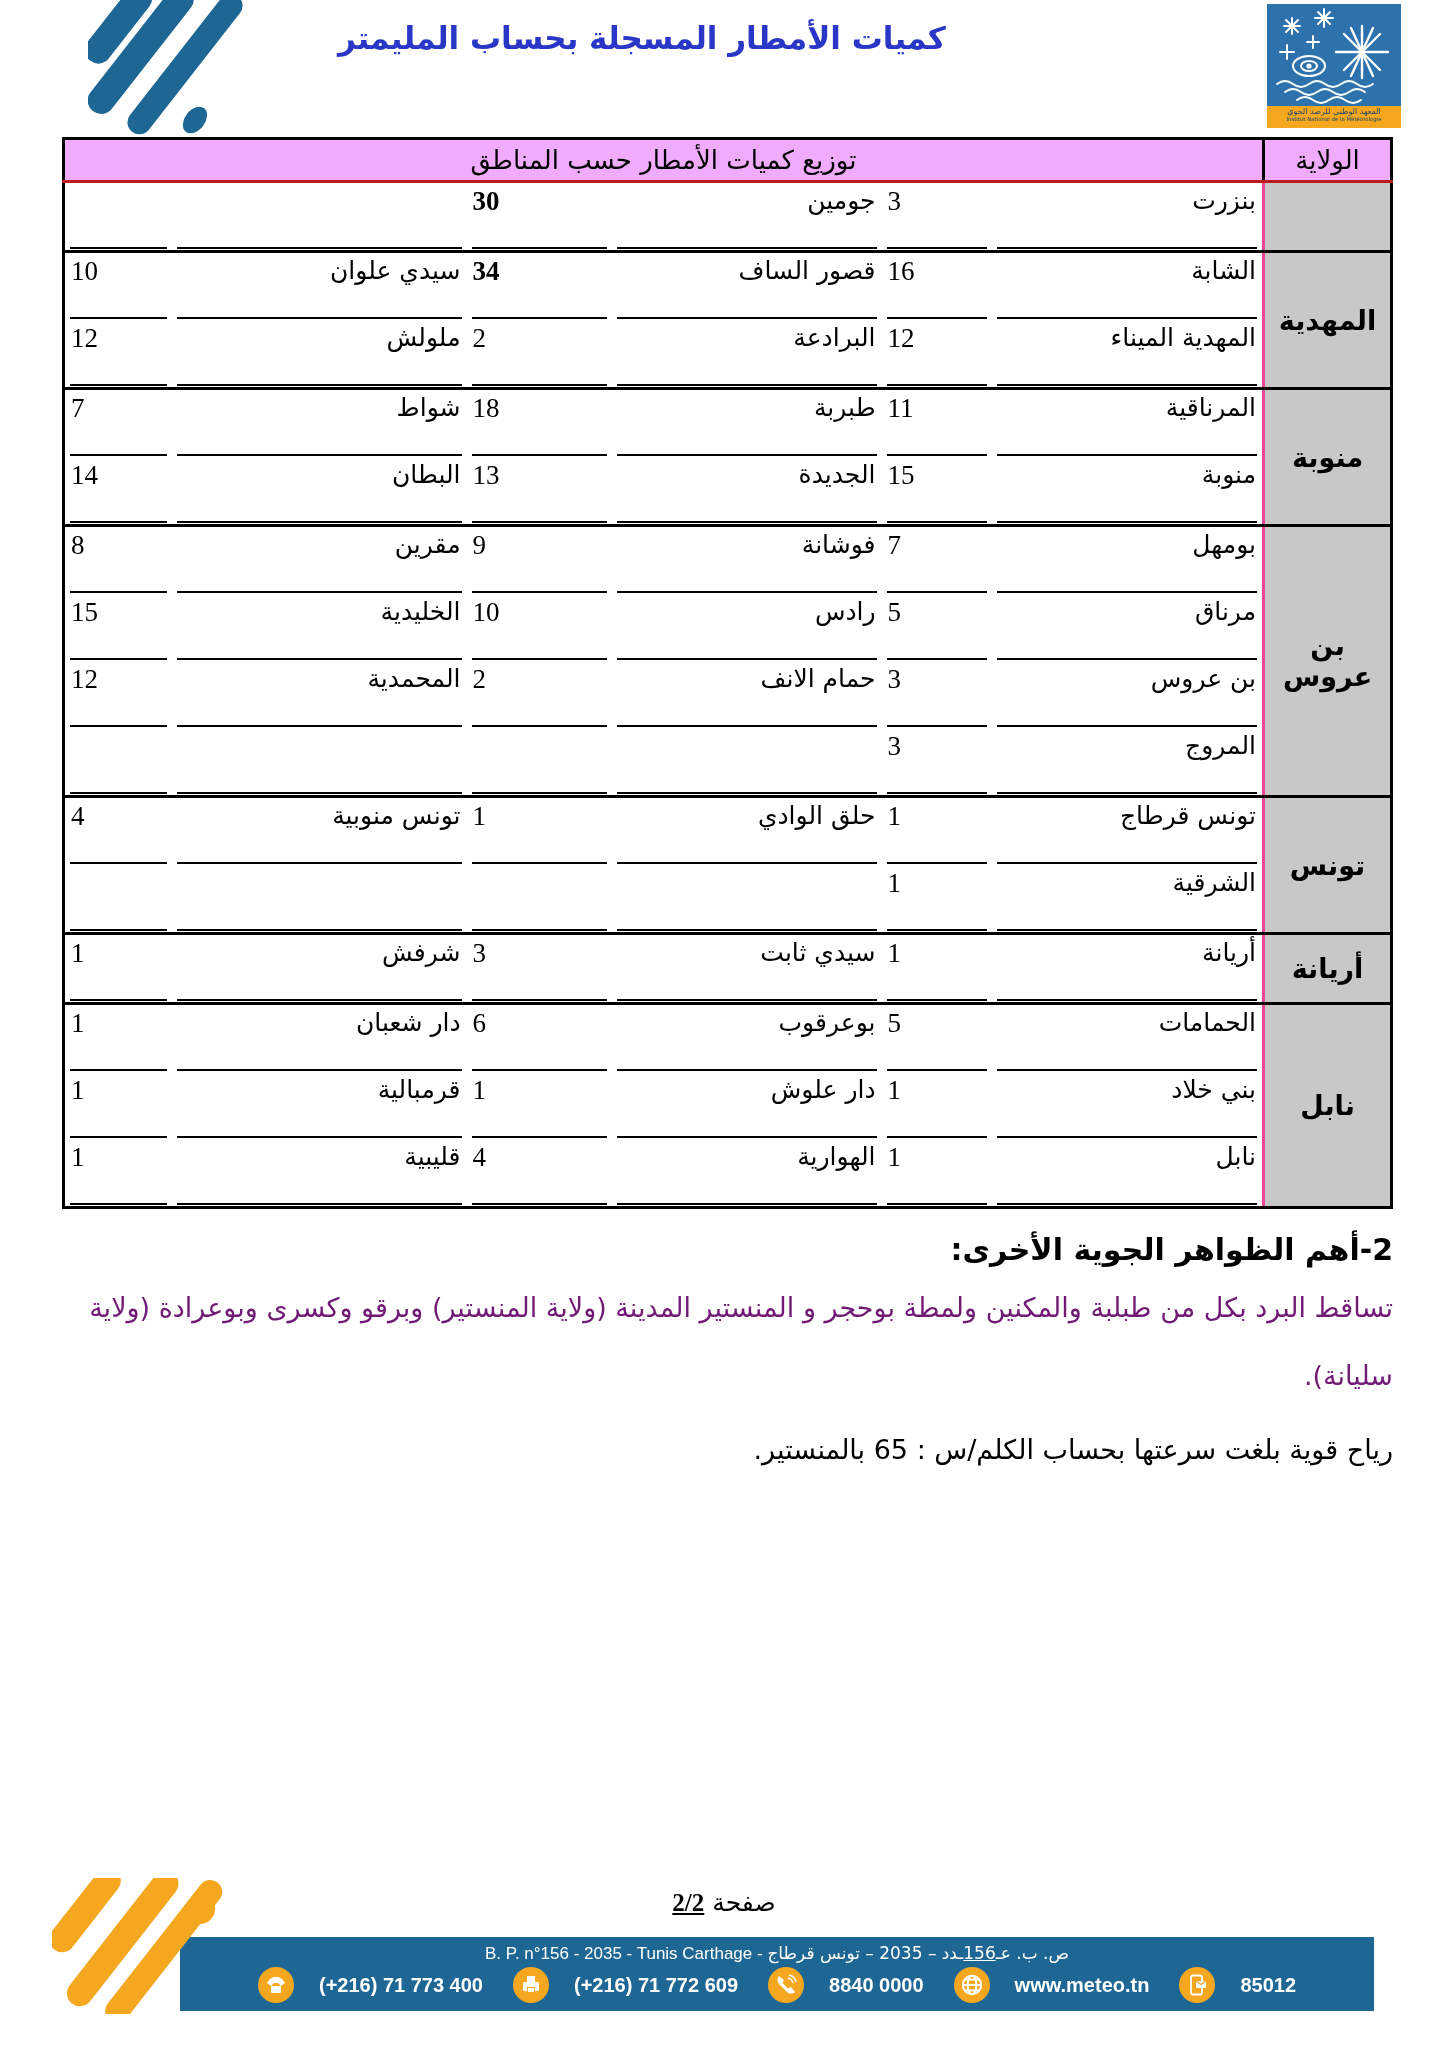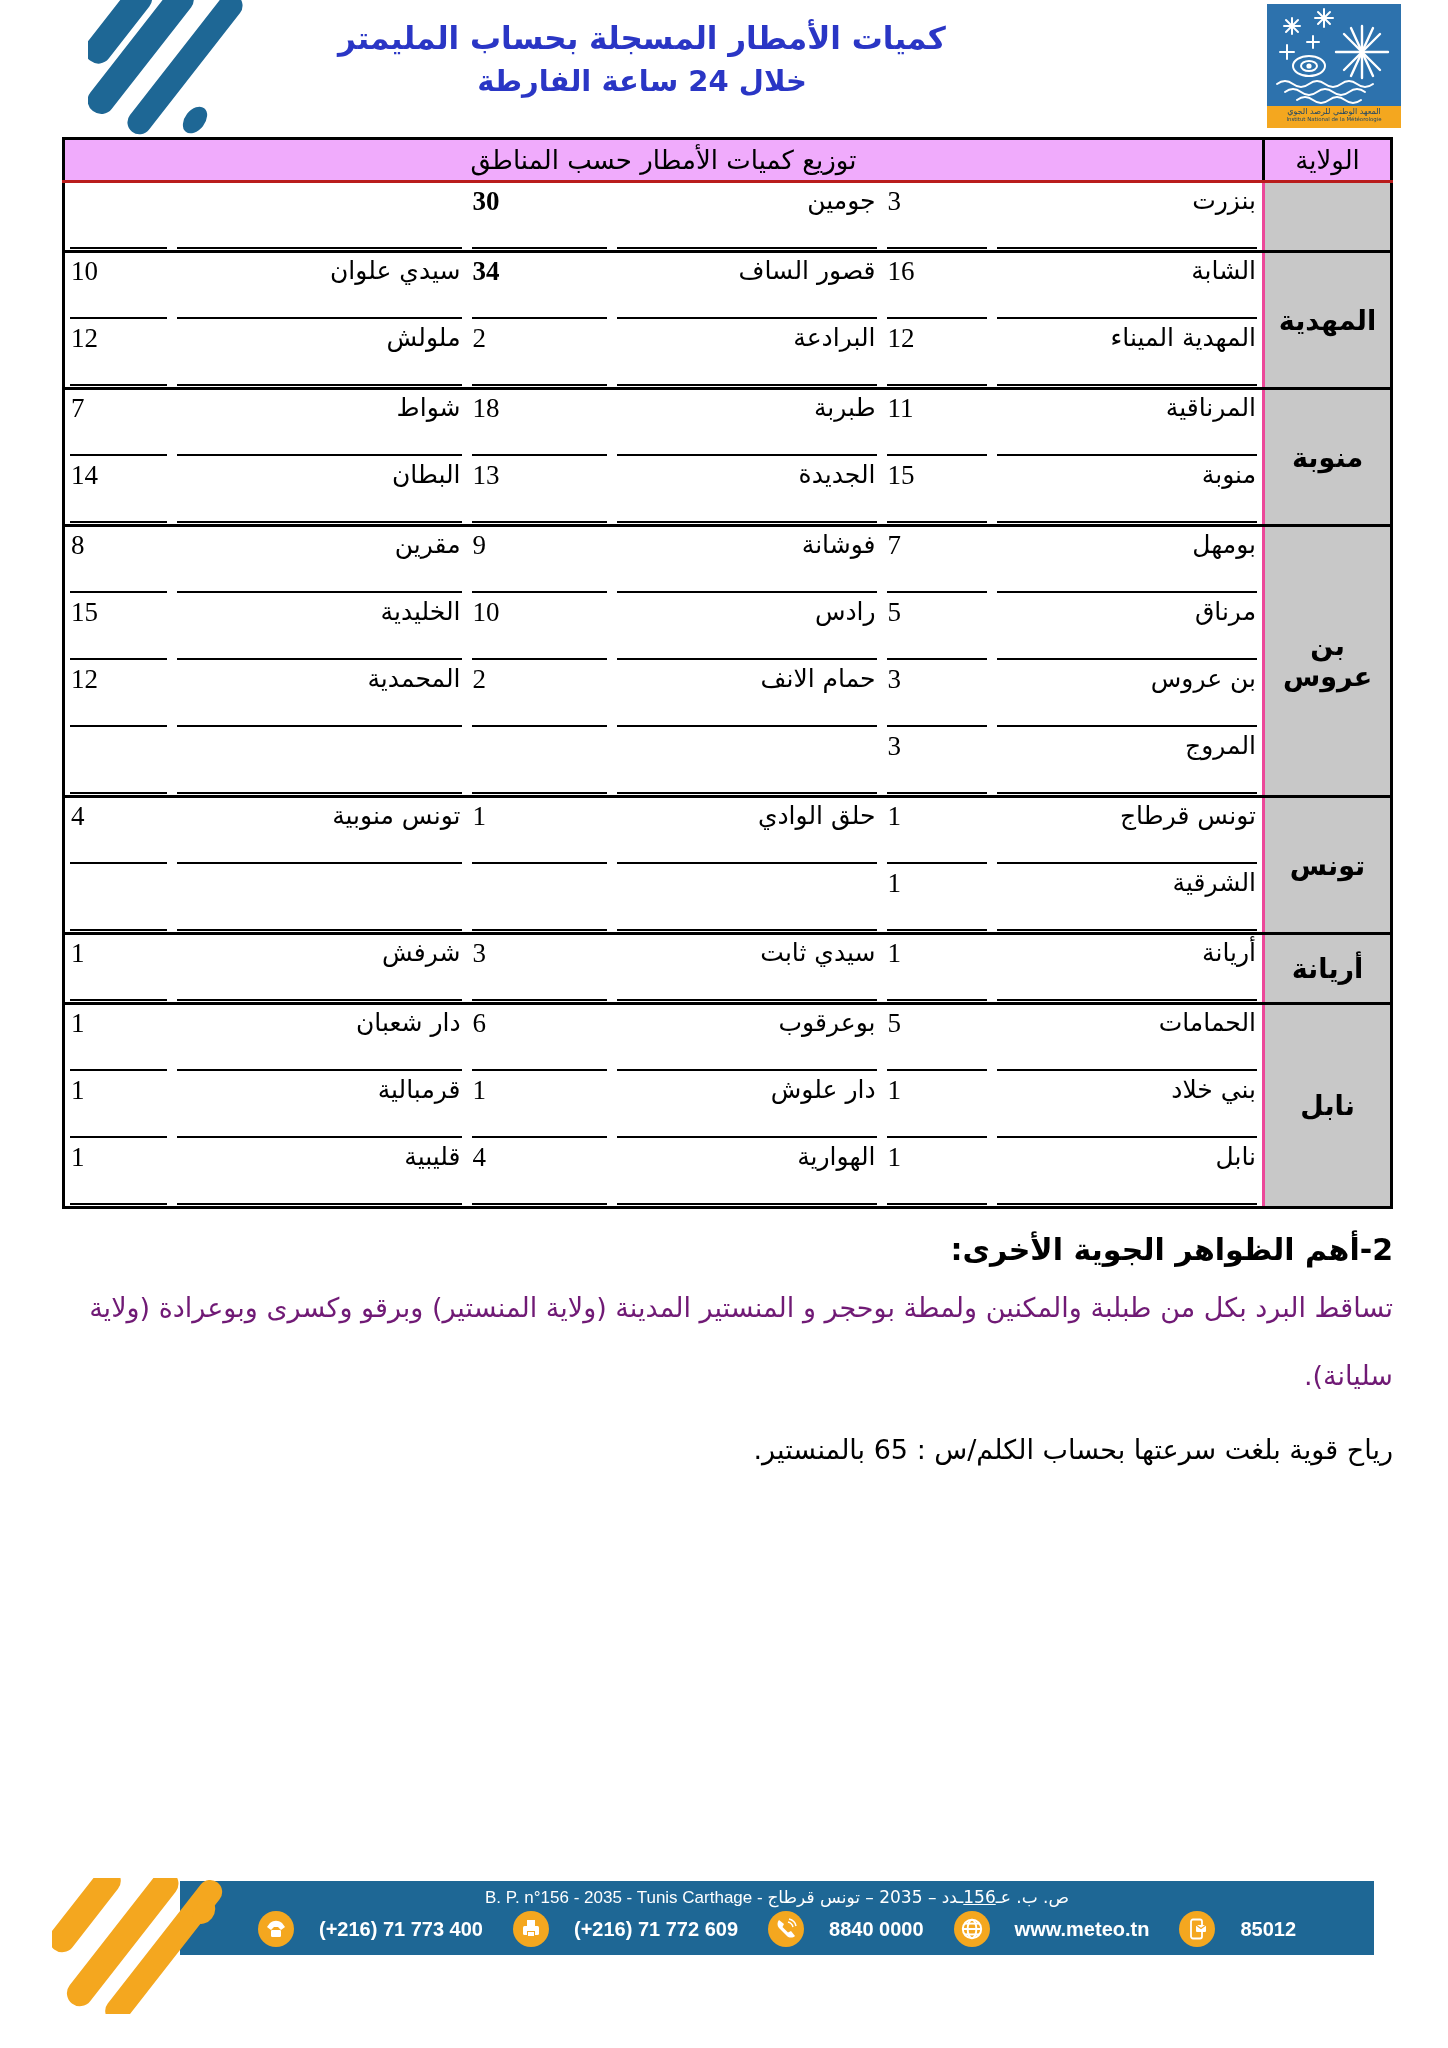--- a/index.html
+++ b/index.html
@@ -63,21 +63,21 @@
     font-size:27px;line-height:60px;color:#000;
   }
   
   .page-no{
     position:absolute;left:0;top:1888px;width:1448px;text-align:center;direction:rtl;
     font-size:25px;color:#000;
   }
   .page-no .num{text-decoration:underline;font-family:"Liberation Serif",serif;font-weight:bold;}
   .footer-stripes{position:absolute;left:52px;top:1878px;width:200px;height:136px;z-index:3;}
   .footer-bar{
-    position:absolute;left:180px;top:1881px;width:1194px;height:74px;background:#1e6795;
+    position:absolute;left:180px;top:1937px;width:1194px;height:74px;background:#1e6795;
     z-index:2;color:#fff;
   }
   .footer-address{
     width:100%;text-align:center;font-size:17px;margin-top:6px;
     font-family:"Liberation Sans",sans-serif;white-space:nowrap;
   }
   .footer-address .ar-seg{direction:rtl;unicode-bidi:isolate;font-family:"DejaVu Sans",sans-serif;}
   .footer-address .ar-num{text-decoration:underline;}
   .footer-contacts{
     display:flex;justify-content:center;align-items:center;gap:30px;margin-top:3px;
@@ -100,21 +100,20 @@
       <rect x="17" y="-22" width="27" height="92" rx="13" transform="rotate(38 30 24)"></rect>
       <rect x="39" y="-28" width="27" height="155" rx="13" transform="rotate(38 52 50)"></rect>
       <rect x="85" y="-22" width="24" height="172" rx="12" transform="rotate(38 97 64)"></rect>
       <ellipse cx="107" cy="120" rx="10" ry="15" transform="rotate(38 107 120)"></ellipse>
     </g>
   </svg>
 </div>
 
 <div class="doc-title">
   <div class="t1">كميات الأمطار المسجلة بحساب المليمتر</div>
-  <div class="t2">خلال 24 ساعة الفارطة</div>
 </div>
 
 <div class="logo-right">
   <div class="blue">
     <svg width="134" height="102" viewBox="0 0 134 102">
       <g stroke="#ffffff" stroke-width="2" stroke-linecap="round">
         <g>
             <line x1="17" y1="22" x2="33" y2="22"></line>
             <line x1="25" y1="14" x2="25" y2="30"></line>
             <line x1="19" y1="16" x2="31" y2="28"></line>

